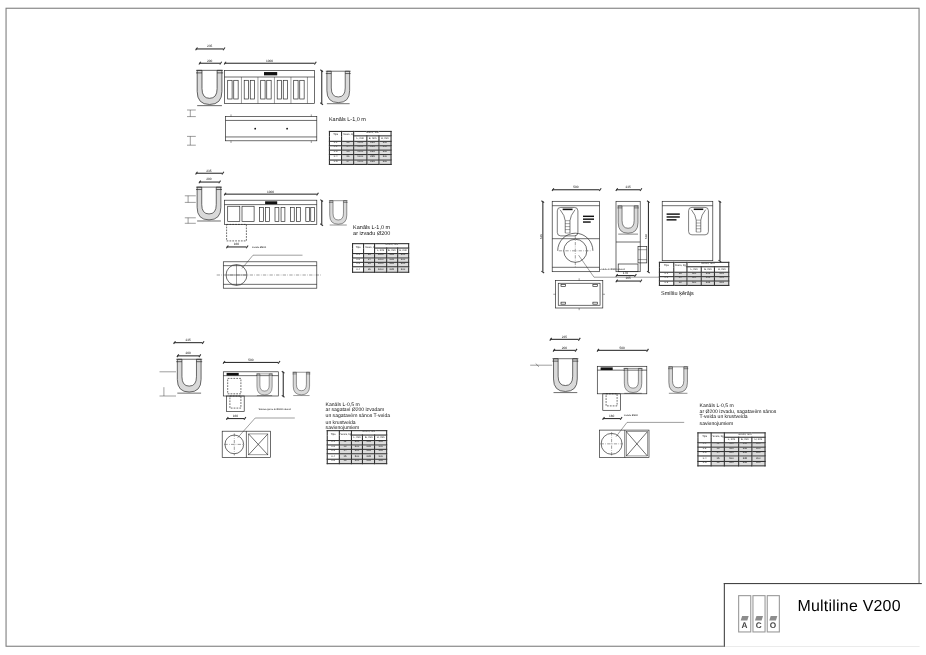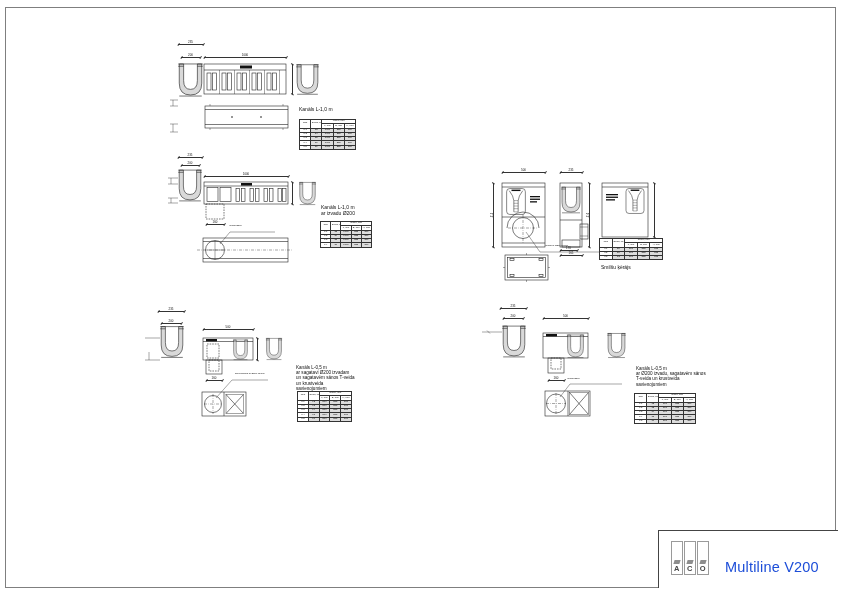--- a/index.html
+++ b/index.html
@@ -32,21 +32,21 @@
   .tblm th,.tblm td{border:0.45px solid #333;font-size:2.4px;line-height:2.7px;padding:0.3px 0.6px;
                     text-align:center;font-weight:normal;color:#111;overflow:hidden;white-space:nowrap;}
   .tblm tbody td{background:#dcdcdc;}
   .tblm tbody td:first-child{background:#fff;}
   
   #titleblock{position:absolute;left:658px;top:530px;width:179px;height:57px;border-left:1.2px solid #444;border-top:1.2px solid #444;background:#fff;}
   #logo{position:absolute;left:12px;top:10px;display:flex;gap:1.5px;}
   .stripe{width:9.5px;height:32px;border:0.9px solid #9a9a9a;position:relative;background:#fff;}
   .stripe .wedge{position:absolute;bottom:10px;left:1.5px;width:6px;height:4px;background:#8d8d8d;transform:skewX(-18deg);}
   .stripe .lt{position:absolute;bottom:1px;left:0;right:0;text-align:center;font-size:7.5px;font-weight:bold;color:#474747;line-height:8px;}
-  #product-title{position:absolute;left:66px;top:28px;font-size:14.5px;color:#1d4ed8;letter-spacing:0.2px;}
+  #product-title{position:absolute;left:66px;top:12px;font-size:14.5px;color:#000000;letter-spacing:0.2px;}
 </style>
 </head>
 <body>
 
 <div id="sheet">
   <div id="frame"></div>
 
   <svg width="0" height="0" style="position:absolute">
     <defs>
       <symbol id="ux" viewBox="0 0 24 32" overflow="visible">

